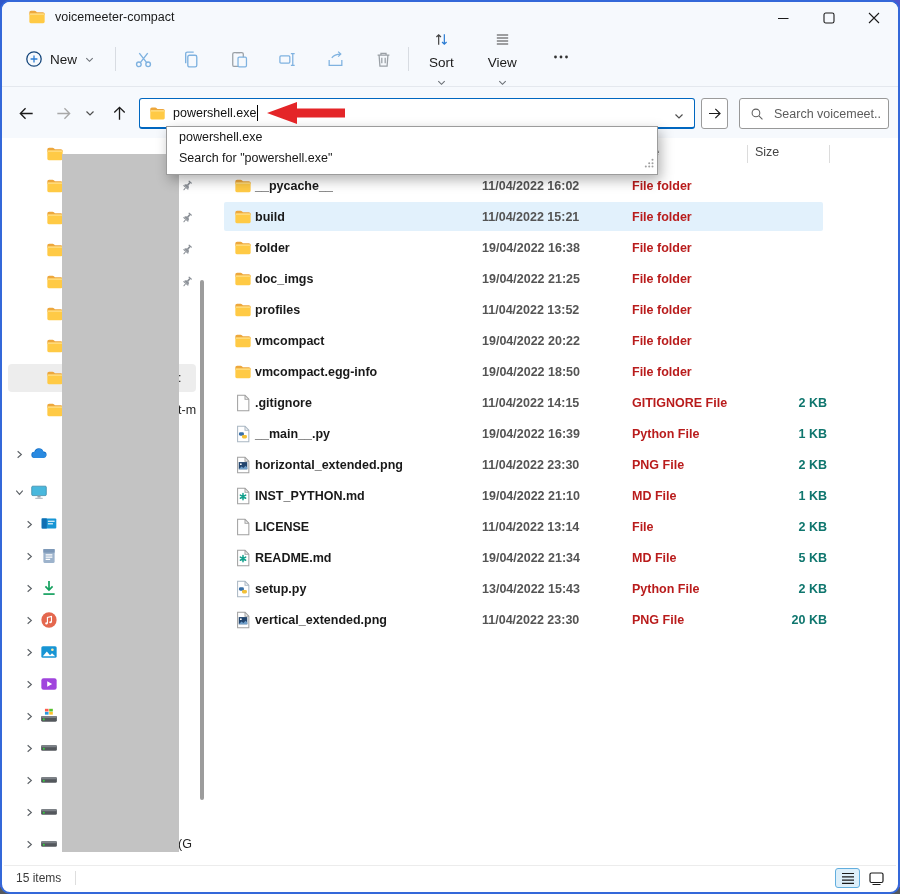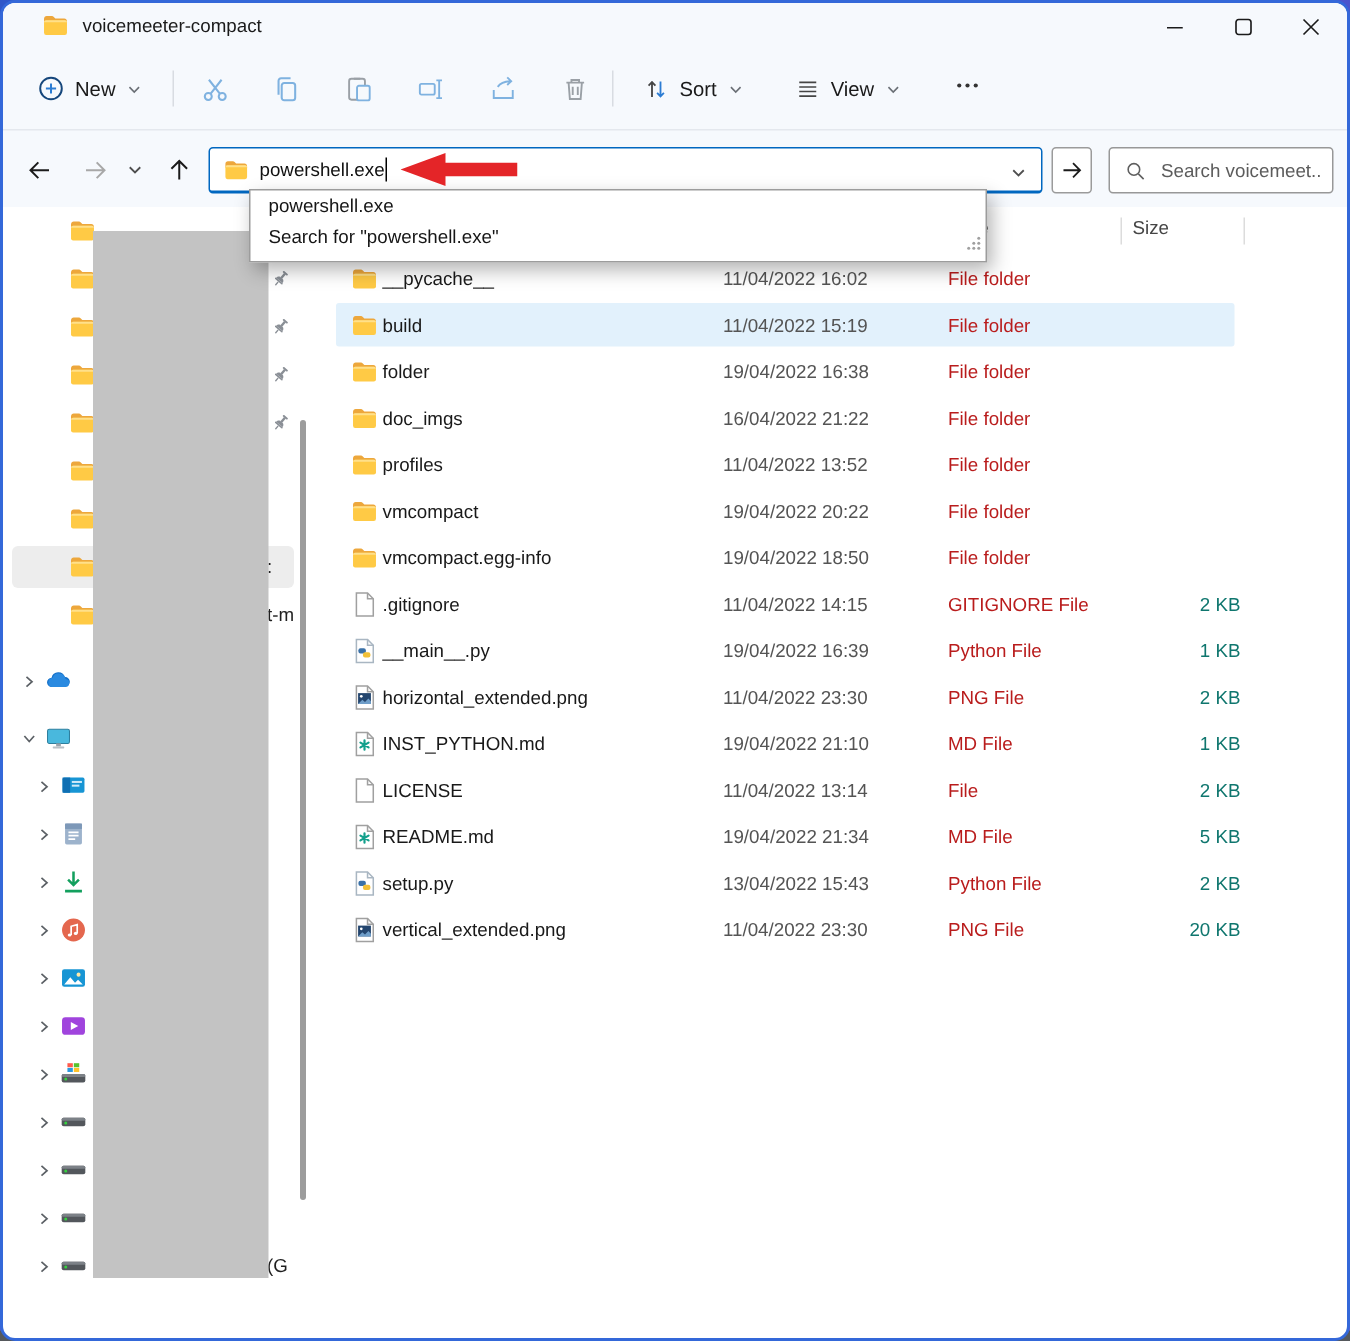--- a/index.html
+++ b/index.html
@@ -18,21 +18,21 @@
   .win-title{margin-left:9px;font-size:12.5px;color:#1a1a1a;}
   .controls{position:absolute;right:2px;top:0;height:32px;display:flex;}
   .ctrl{width:45px;height:32px;display:flex;align-items:center;justify-content:center;}
 
   
   .toolbar{position:absolute;top:30px;left:0;right:0;height:55px;display:flex;align-items:center;
            border-bottom:1px solid #e4e8ee;box-sizing:border-box;}
   .tb-new{margin-left:15px;display:flex;align-items:center;gap:7px;font-size:13.5px;color:#1a1a1a;padding:6px 8px;border-radius:4px;}
   .tb-sep{width:1px;height:24px;background:#d8dce2;margin:0 2px;}
   .tb-btn{width:48px;height:36px;display:flex;align-items:center;justify-content:center;border-radius:4px;}
-  .tb-labelbtn{display:flex;align-items:center;gap:7px;font-size:13.5px;color:#1a1a1a;padding:6px 10px;border-radius:4px;}
+  .tb-labelbtn{display:flex;align-items:center;gap:7px;font-size:13.5px;color:#1a1a1a;padding:6px 10px;border-radius:4px;flex-direction:column;}
   .tb-more{margin-left:14px;padding:6px 12px;}
   .chev-sm{color:#6a6f75;}
 
   
   .navbar{position:absolute;top:85px;left:0;right:0;height:51px;}
   .nav-btn{position:absolute;top:10px;width:32px;height:32px;display:flex;align-items:center;justify-content:center;border-radius:4px;}
   .addressbar{position:absolute;left:137px;top:11px;width:556px;height:31px;box-sizing:border-box;
               background:#fff;border:1px solid #0067c0;border-bottom-width:2px;border-radius:3px;
               display:flex;align-items:center;}
   .addr-folder{margin-left:9px;width:17px;height:17px;}
@@ -66,21 +66,21 @@
   .redact{position:absolute;left:58px;top:16px;width:117px;height:698px;background:#c3c3c3;z-index:5;}
   .sb-scroll{position:absolute;left:196px;top:142px;width:4px;height:520px;background:#9c9c9c;border-radius:2px;z-index:6;}
 
   
   .main{position:absolute;left:210px;top:136px;right:2px;bottom:26px;background:#fff;}
   .lheader{position:relative;height:30px;font-size:12.5px;color:#454545;}
   .lheader span{position:absolute;top:7px;}
   .h-name{left:43px;} .h-date{left:270px;} .h-type{left:420px;} .h-size{left:543px;}
   .h-sep{position:absolute;top:6px;width:1px;height:18px;background:#dcdcdc;}
   .rows{position:absolute;top:32px;left:0;right:0;}
-  .frow{position:relative;height:31px;font-size:12.5px;}
+  .frow{position:relative;height:31px;font-size:12.5px;font-weight:bold;}
   .frow>span{position:absolute;top:50%;transform:translateY(-50%);}
   .frow.selected::before{content:"";position:absolute;left:12px;right:73px;top:1px;bottom:1px;background:#e2f1fc;border-radius:2px;}
   .ficon{left:20px;width:18px;height:18px;}
   .fname{left:43px;color:#191919;white-space:nowrap;}
   .fdate{left:270px;color:#545454;}
   .ftype{left:420px;color:#b91c1c;}
   .fsize{left:505px;width:110px;text-align:right;color:#0f766e;}
 
   
   .suggest{position:absolute;left:164px;top:124px;width:492px;height:49px;background:#fff;
@@ -712,21 +712,21 @@
       </div>
         <div class="frow selected" data-name="file-row">
         <span class="ficon icslot" data-name="folder-icon">
             <svg viewBox="0 0 16 16">
               <path d="M1.2 4c0-.9.7-1.6 1.6-1.6h3.1c.4 0 .8.2 1.1.5l.9.9h5.3c.9 0 1.6.7 1.6 1.6v.8H1.2z" fill="#eda73c"></path>
               <rect x="1.2" y="4.9" width="13.6" height="8.7" rx="1.3" fill="#ffca45"></rect>
               <path d="M2.4 4.9h11.2c.7 0 1.2.5 1.2 1.2H1.2c0-.7.5-1.2 1.2-1.2z" fill="#ffe08a"></path>
             </svg>
           </span>
         <span class="fname" data-name="file-name">build</span>
-        <span class="fdate" data-name="file-date-modified">11/04/2022 15:19</span>
+        <span class="fdate" data-name="file-date-modified">11/04/2022 15:21</span>
         <span class="ftype" data-name="file-type">File folder</span>
         <span class="fsize" data-name="file-size"></span>
       </div>
         <div class="frow" data-name="file-row">
         <span class="ficon icslot" data-name="folder-icon">
             <svg viewBox="0 0 16 16">
               <path d="M1.2 4c0-.9.7-1.6 1.6-1.6h3.1c.4 0 .8.2 1.1.5l.9.9h5.3c.9 0 1.6.7 1.6 1.6v.8H1.2z" fill="#eda73c"></path>
               <rect x="1.2" y="4.9" width="13.6" height="8.7" rx="1.3" fill="#ffca45"></rect>
               <path d="M2.4 4.9h11.2c.7 0 1.2.5 1.2 1.2H1.2c0-.7.5-1.2 1.2-1.2z" fill="#ffe08a"></path>
             </svg>
@@ -738,21 +738,21 @@
       </div>
         <div class="frow" data-name="file-row">
         <span class="ficon icslot" data-name="folder-icon">
             <svg viewBox="0 0 16 16">
               <path d="M1.2 4c0-.9.7-1.6 1.6-1.6h3.1c.4 0 .8.2 1.1.5l.9.9h5.3c.9 0 1.6.7 1.6 1.6v.8H1.2z" fill="#eda73c"></path>
               <rect x="1.2" y="4.9" width="13.6" height="8.7" rx="1.3" fill="#ffca45"></rect>
               <path d="M2.4 4.9h11.2c.7 0 1.2.5 1.2 1.2H1.2c0-.7.5-1.2 1.2-1.2z" fill="#ffe08a"></path>
             </svg>
           </span>
         <span class="fname" data-name="file-name">doc_imgs</span>
-        <span class="fdate" data-name="file-date-modified">16/04/2022 21:22</span>
+        <span class="fdate" data-name="file-date-modified">19/04/2022 21:25</span>
         <span class="ftype" data-name="file-type">File folder</span>
         <span class="fsize" data-name="file-size"></span>
       </div>
         <div class="frow" data-name="file-row">
         <span class="ficon icslot" data-name="folder-icon">
             <svg viewBox="0 0 16 16">
               <path d="M1.2 4c0-.9.7-1.6 1.6-1.6h3.1c.4 0 .8.2 1.1.5l.9.9h5.3c.9 0 1.6.7 1.6 1.6v.8H1.2z" fill="#eda73c"></path>
               <rect x="1.2" y="4.9" width="13.6" height="8.7" rx="1.3" fill="#ffca45"></rect>
               <path d="M2.4 4.9h11.2c.7 0 1.2.5 1.2 1.2H1.2c0-.7.5-1.2 1.2-1.2z" fill="#ffe08a"></path>
             </svg>
@@ -919,13 +919,30 @@
         </svg>
     </span>
   </div>
 
   <div class="red-arrow" data-name="annotation-arrow-icon">
     <svg width="78" height="22" viewBox="0 0 78 22">
         <polygon points="0,11 30,0 30,6.5 78,6.5 78,15.5 30,15.5 30,22" fill="#e42528"></polygon>
       </svg>
   </div>
 
+  <div class="statusbar" data-name="status-bar">
+    <span class="sb-count" data-name="items-count">15 items</span>
+    <span class="sb-sep" data-name="statusbar-divider"></span>
+    <div class="sb-views" data-name="view-toggle-group">
+      <div class="sb-btn active" data-name="details-view-button">
+        <svg width="14" height="13" viewBox="0 0 14 13" fill="none" data-name="details-view-icon">
+            <path d="M1 1.5h12M1 4.8h12M1 8.1h12M1 11.4h12" stroke="#1b1b1b" stroke-width="1.2"></path>
+          </svg>
+      </div>
+      <div class="sb-btn" data-name="thumbnails-view-button">
+        <svg width="15" height="13" viewBox="0 0 15 13" fill="none" data-name="thumbnails-view-icon">
+            <rect x="1" y="1" width="13" height="9.5" rx="1.5" stroke="#1b1b1b" stroke-width="1.2"></rect>
+            <path d="M3.5 12.5h8" stroke="#1b1b1b" stroke-width="1.2"></path>
+          </svg>
+      </div>
+    </div>
+  </div>
 </div>
 
 </body></html>

